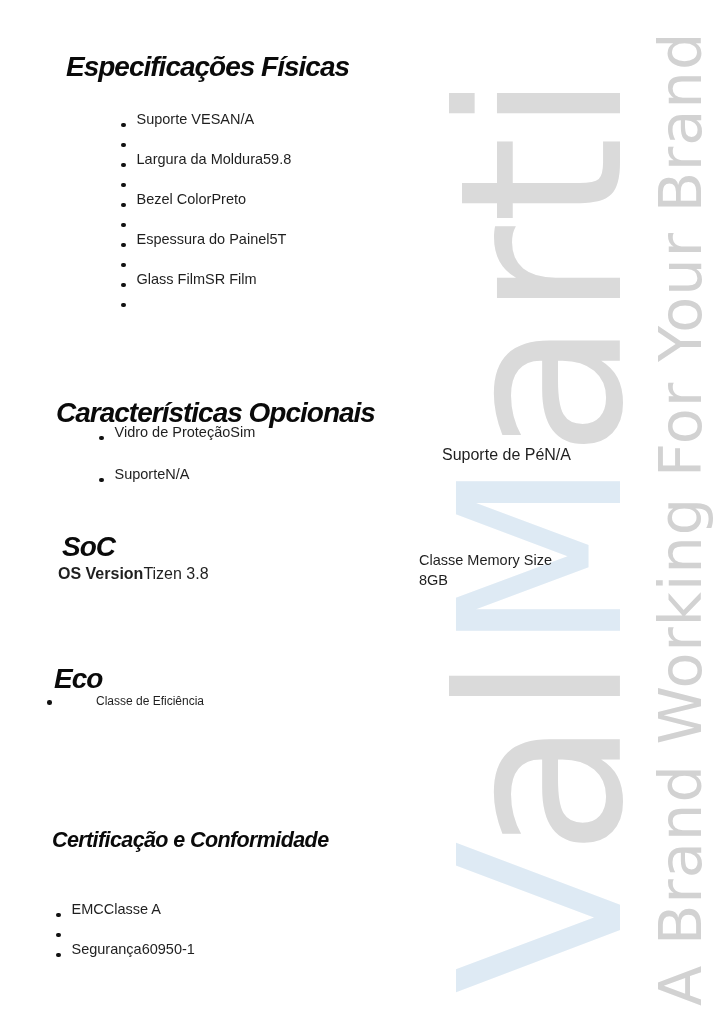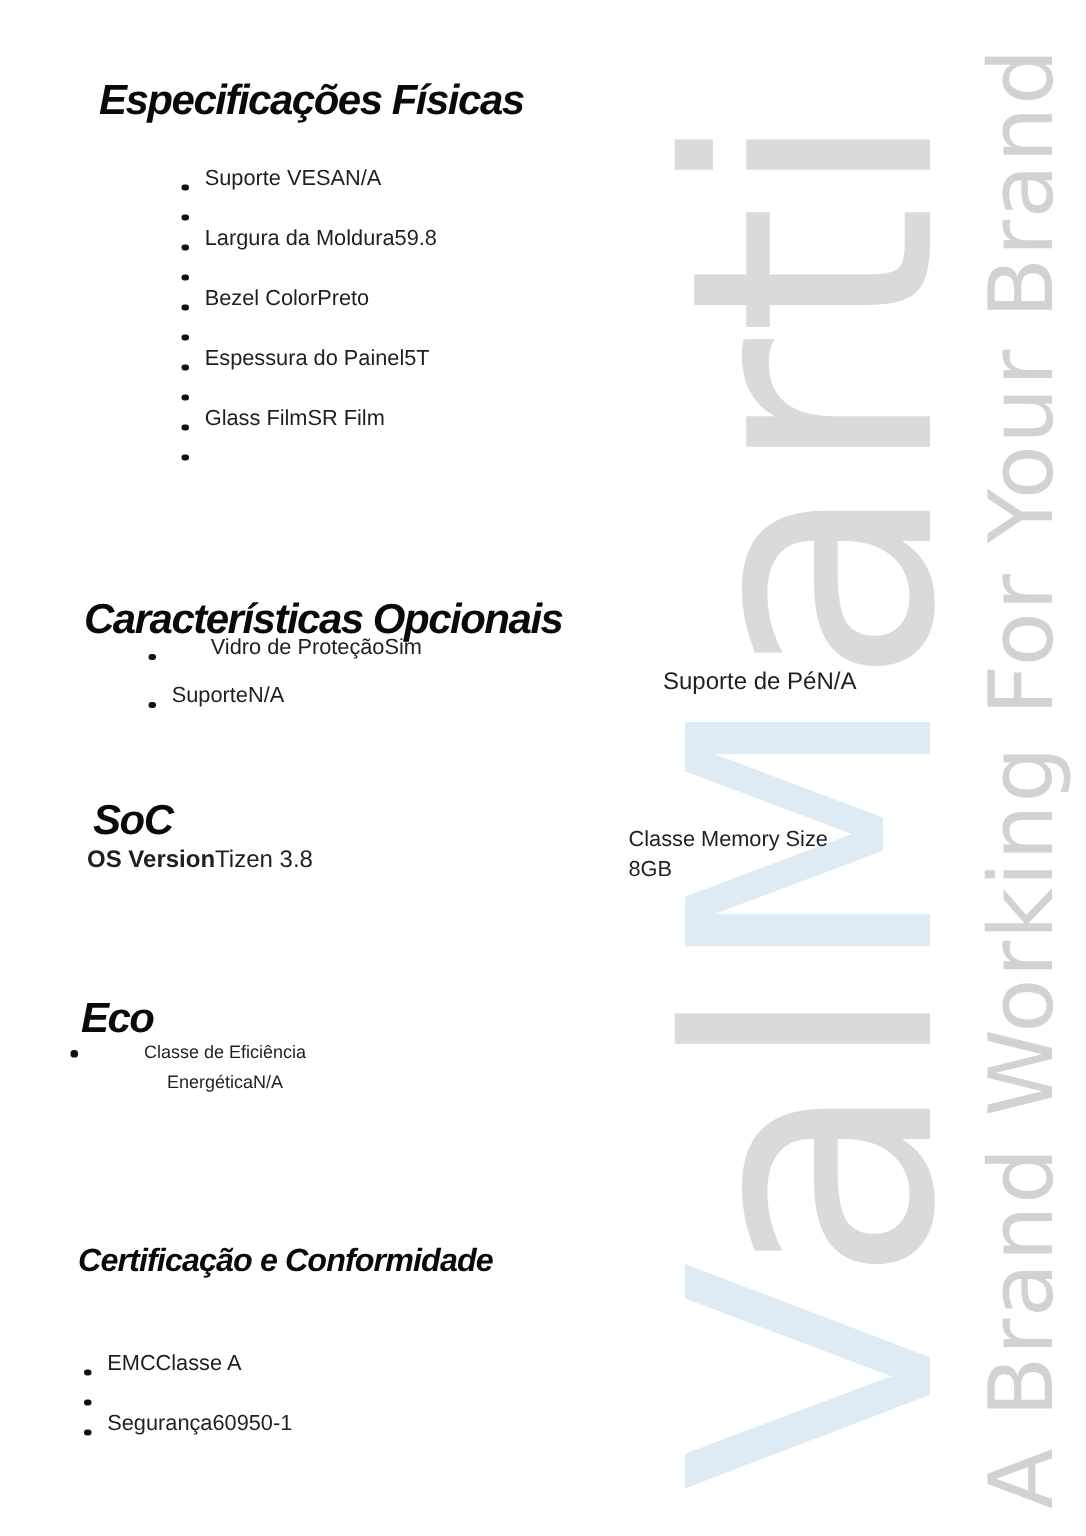--- a/index.html
+++ b/index.html
@@ -38,21 +38,21 @@
     color:#0a0a0a; letter-spacing:-1px;
     font-size:28px; line-height:1.15; white-space:nowrap;
   }
   .sec-heading.small { font-size:21.5px; letter-spacing:-0.6px; }
 
   ul.spec-list { position:absolute; list-style:none; margin:0; padding:0; }
   li.spec-item {
     display:flex; align-items:flex-end;
     height:20px; font-size:14.5px; white-space:nowrap;
   }
-  li.spec-item.gap { margin-bottom:12px;gap:26px; }
+  li.spec-item.gap { margin-bottom:22px; }
   .dot {
     width:4.5px; height:4.5px; border-radius:50%;
     background:#111; margin-right:11px; flex:none;
   }
   .b { font-weight:bold; }
   .it { }
 
   .abs { position:absolute; }
   .flash-block { font-size:14.5px; line-height:20px; white-space:nowrap; }
   .eco-text { font-size:12px; line-height:20px; text-align:center; }
@@ -141,21 +141,20 @@
   <div class="abs flash-block" style="left:419px; top:550px;">
     <div>Classe Memory Size</div>
     <div>8GB</div>
   </div>
 
   <h2 class="sec-heading" style="left:54px; top:640px;">Eco</h2>
 
   <span class="eco-dot" style="left:47px; top:700px;"></span>
   <div class="abs eco-text" style="left:70px; top:691px; width:160px;">
     <div>Classe de Eficiência</div>
-    <div>EnergéticaN/A</div>
   </div>
 
   <h2 class="sec-heading small" style="left:52px; top:812px;margin-top:16px;">Certificação e Conformidade</h2>
 
   <ul class="spec-list" style="left:56px; top:897px;">
     <li class="spec-item">
         <span class="dot"></span>
         <span>EMCClasse A</span>
       </li>
     <li class="spec-item">

